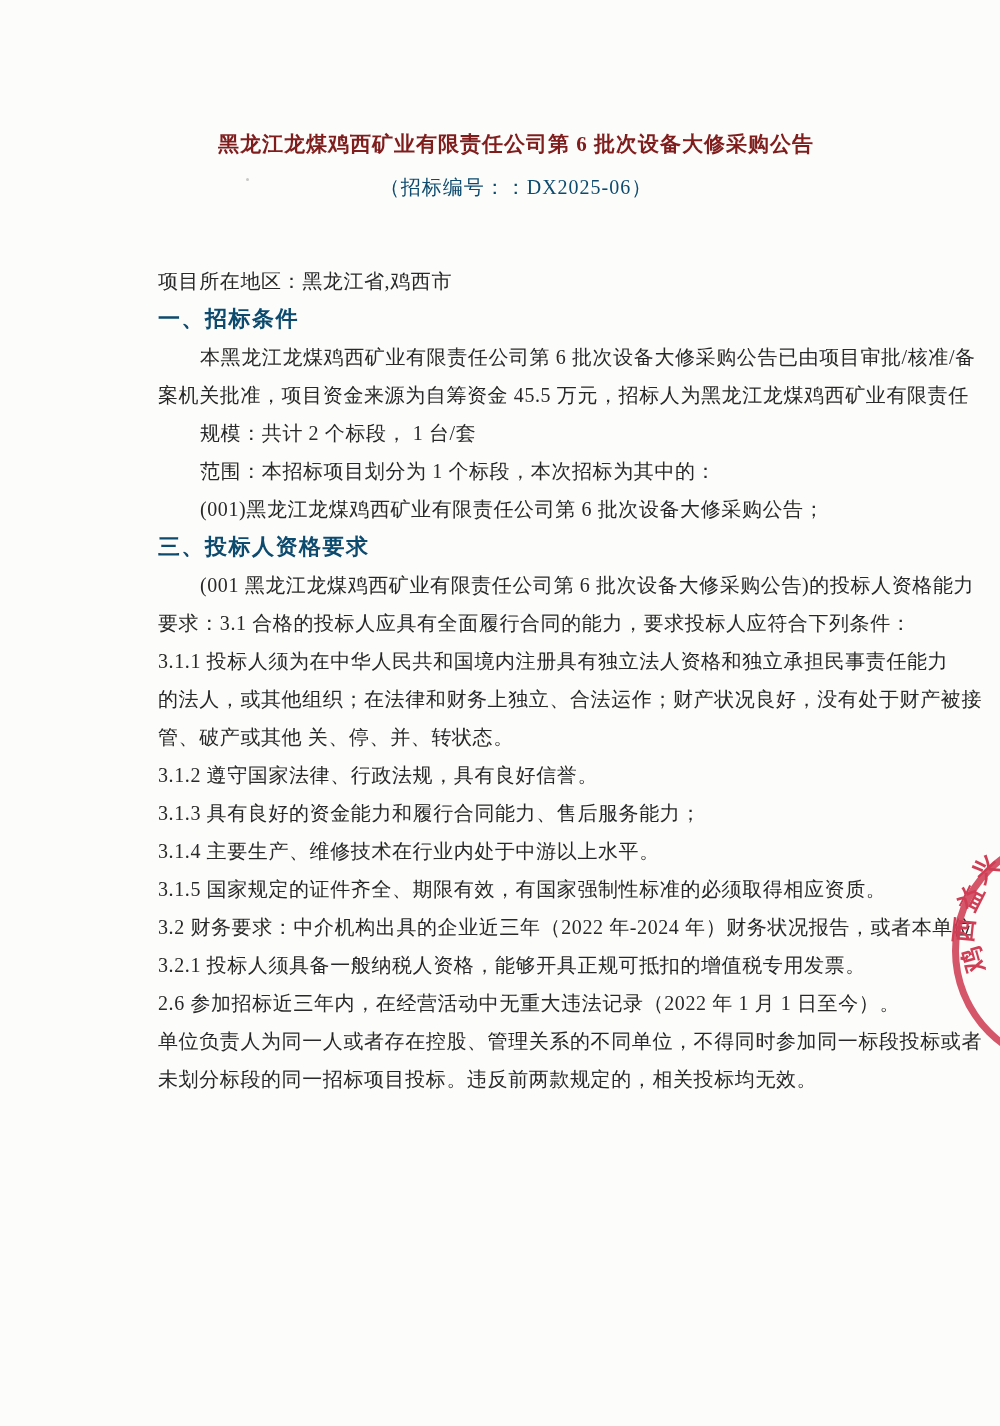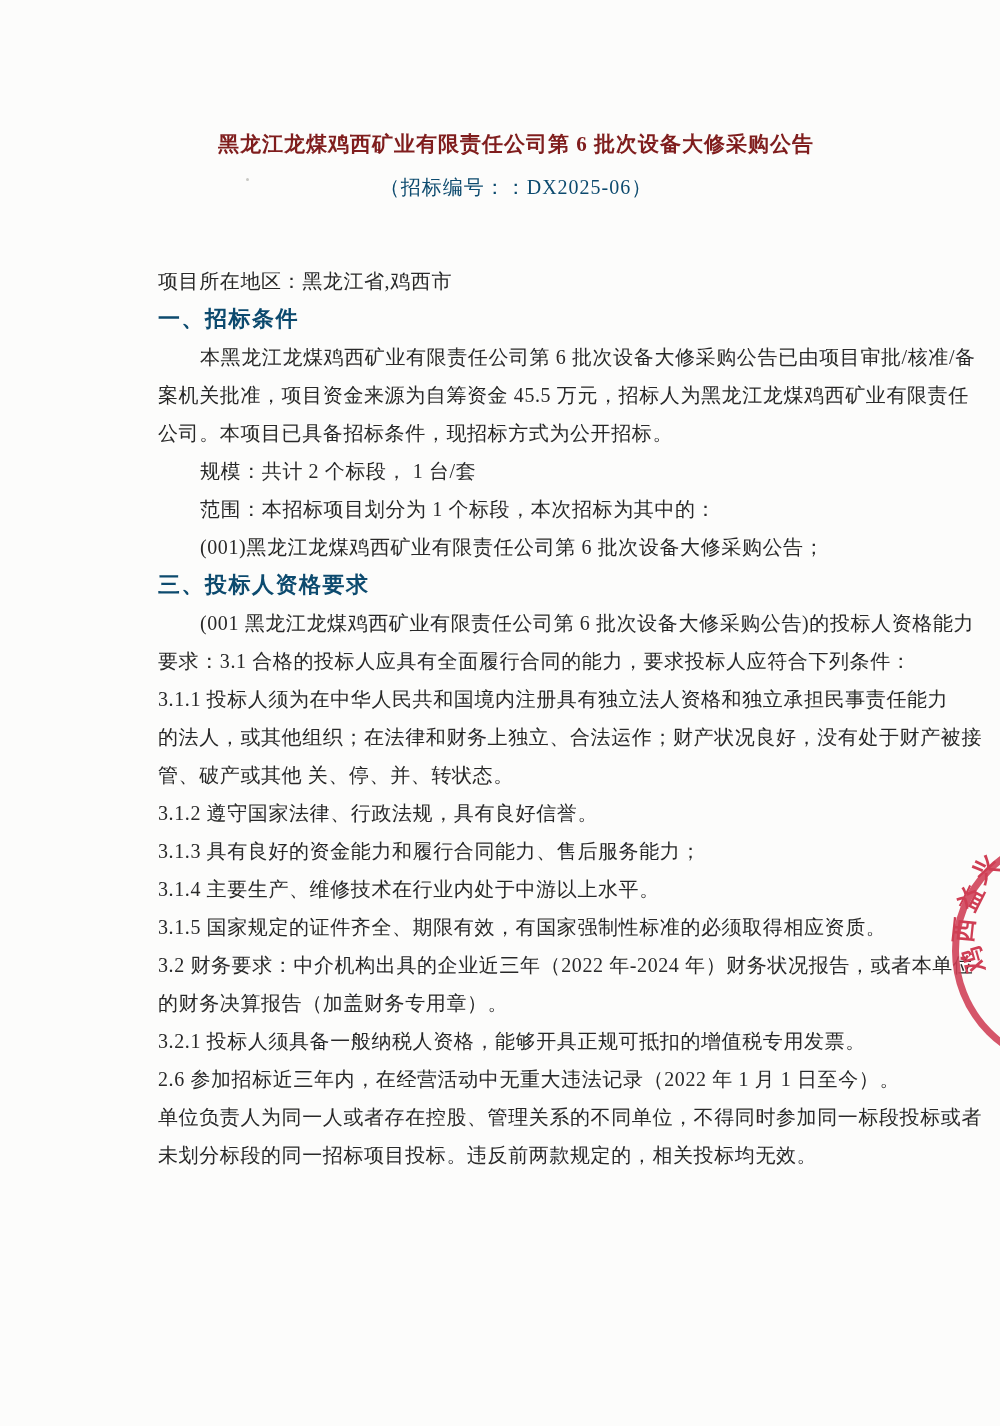--- a/index.html
+++ b/index.html
@@ -101,36 +101,34 @@
 <div class="page">
 
   <div class="content">
     <div class="doc-title">黑龙江龙煤鸡西矿业有限责任公司第 6 批次设备大修采购公告</div>
     <div class="doc-subtitle">（招标编号：：DX2025-06）</div>
     <div class="doc-body">
         <div class="line body">项目所在地区：黑龙江省,鸡西市</div>
         <div class="line heading">一、招标条件</div>
         <div class="line body-indent">本黑龙江龙煤鸡西矿业有限责任公司第 6 批次设备大修采购公告已由项目审批/核准/备</div>
         <div class="line body">案机关批准，项目资金来源为自筹资金 45.5 万元，招标人为黑龙江龙煤鸡西矿业有限责任</div>
-        <div class="line body">公司。本项目已具备招标条件，现招标方式为公开招标。</div>
         <div class="line body-indent">规模：共计 2 个标段， 1 台/套</div>
         <div class="line body-indent">范围：本招标项目划分为 1 个标段，本次招标为其中的：</div>
         <div class="line body-indent">(001)黑龙江龙煤鸡西矿业有限责任公司第 6 批次设备大修采购公告；</div>
         <div class="line heading">三、投标人资格要求</div>
         <div class="line body-indent">(001 黑龙江龙煤鸡西矿业有限责任公司第 6 批次设备大修采购公告)的投标人资格能力</div>
         <div class="line body">要求：3.1 合格的投标人应具有全面履行合同的能力，要求投标人应符合下列条件：</div>
         <div class="line body">3.1.1 投标人须为在中华人民共和国境内注册具有独立法人资格和独立承担民事责任能力</div>
         <div class="line body">的法人，或其他组织；在法律和财务上独立、合法运作；财产状况良好，没有处于财产被接</div>
         <div class="line body">管、破产或其他 关、停、并、转状态。</div>
         <div class="line body">3.1.2 遵守国家法律、行政法规，具有良好信誉。</div>
         <div class="line body">3.1.3 具有良好的资金能力和履行合同能力、售后服务能力；</div>
         <div class="line body">3.1.4 主要生产、维修技术在行业内处于中游以上水平。</div>
         <div class="line body">3.1.5 国家规定的证件齐全、期限有效，有国家强制性标准的必须取得相应资质。</div>
         <div class="line body">3.2 财务要求：中介机构出具的企业近三年（2022 年-2024 年）财务状况报告，或者本单位</div>
-        <div class="line body">的财务决算报告（加盖财务专用章）。</div>
         <div class="line body">3.2.1 投标人须具备一般纳税人资格，能够开具正规可抵扣的增值税专用发票。</div>
         <div class="line body">2.6 参加招标近三年内，在经营活动中无重大违法记录（2022 年 1 月 1 日至今）。</div>
         <div class="line body">单位负责人为同一人或者存在控股、管理关系的不同单位，不得同时参加同一标段投标或者</div>
         <div class="line body">未划分标段的同一招标项目投标。违反前两款规定的，相关投标均无效。</div>
       </div>
   </div>
 
   <div class="stamp" style="border-color: rgb(207, 62, 84);"></div>
   <div></div>
 

